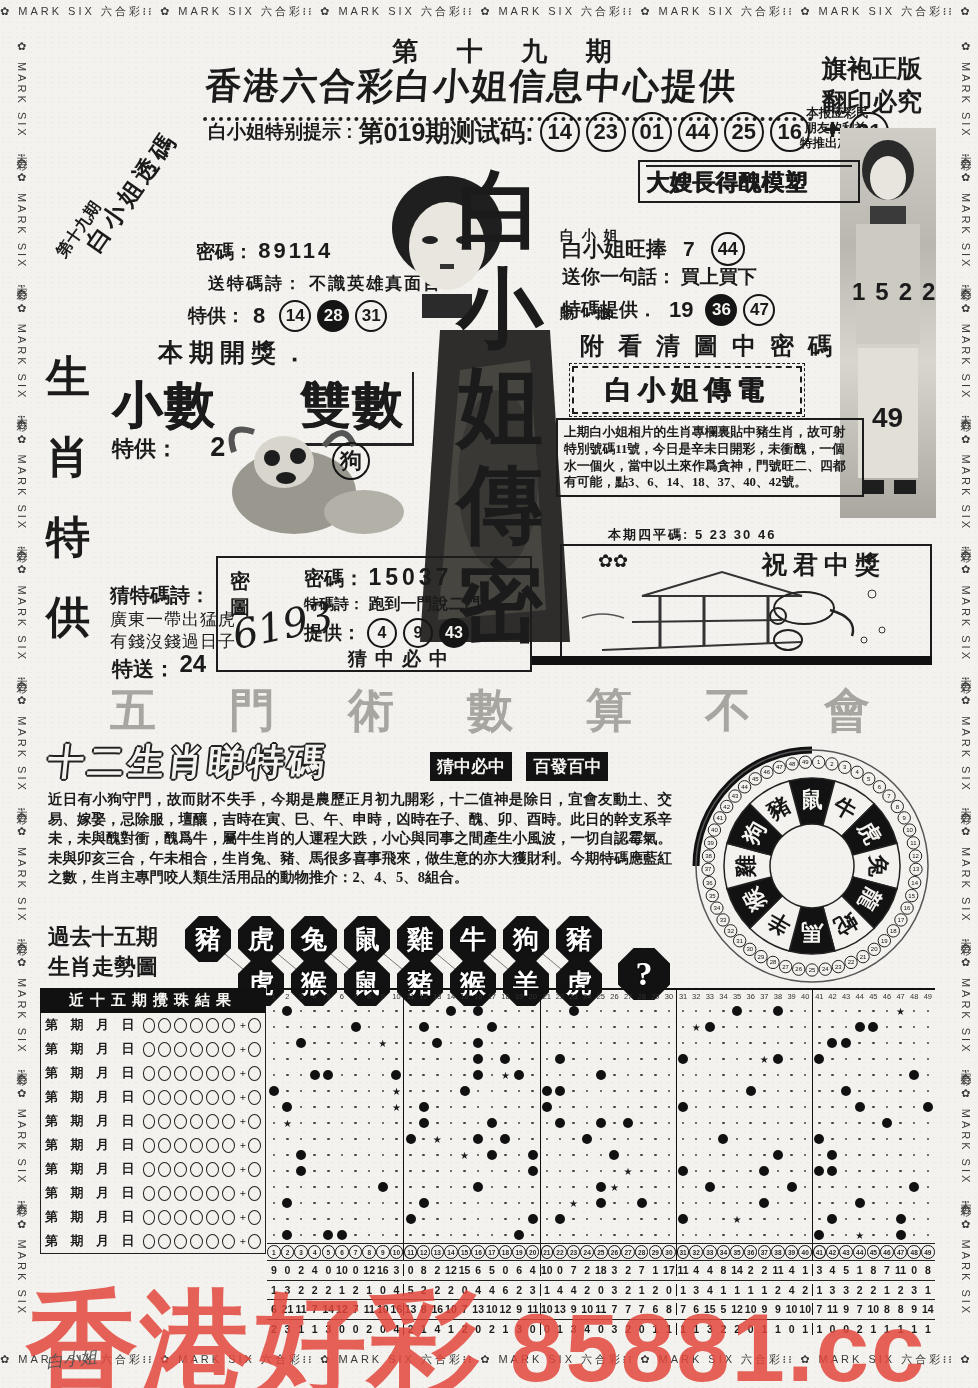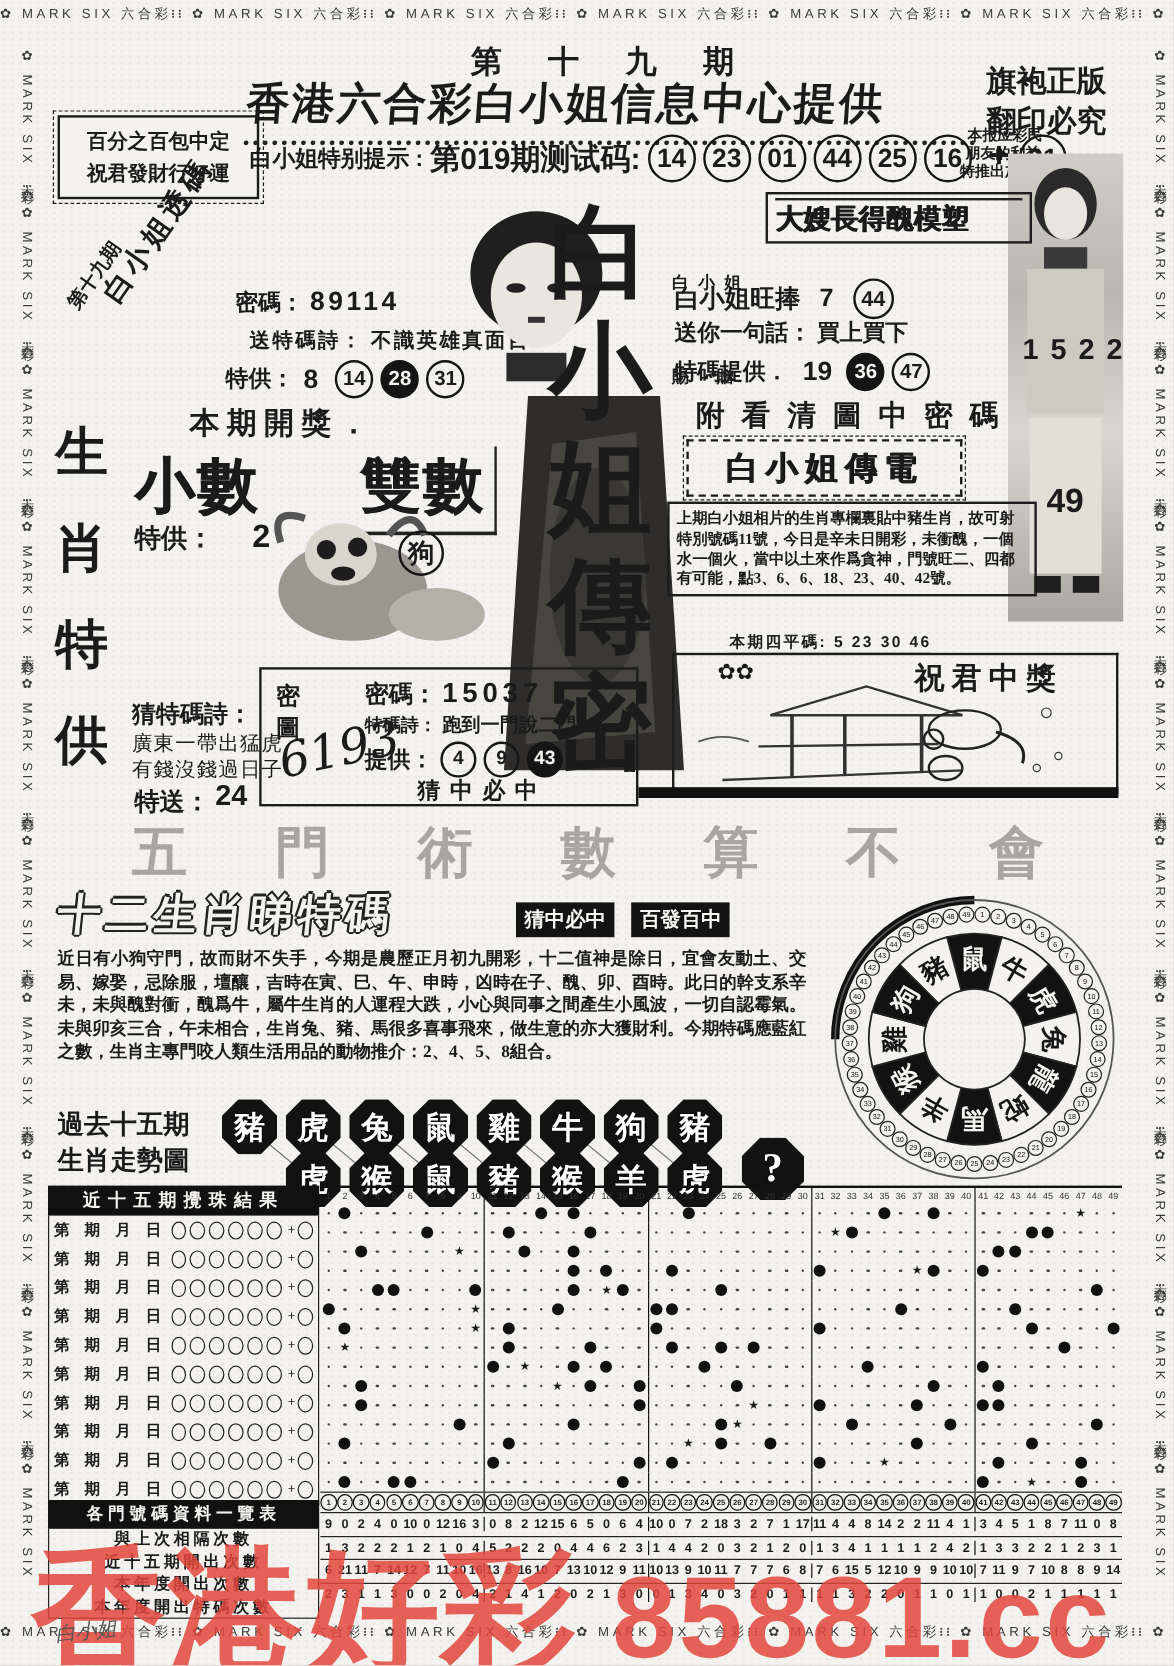--- a/index.html
+++ b/index.html
@@ -31,24 +31,20 @@
 </head>
 <body>
 
 <div id="page">
 
   <div class="abs strip" id="strip-top" style="left:0;top:4;width:978px;top:4px;">✿ MARK SIX 六合彩᎒᎒   ✿ MARK SIX 六合彩᎒᎒   ✿ MARK SIX 六合彩᎒᎒   ✿ MARK SIX 六合彩᎒᎒   ✿ MARK SIX 六合彩᎒᎒   ✿ MARK SIX 六合彩᎒᎒   ✿ MARK SIX 六合彩᎒᎒   ✿ MARK SIX 六合彩᎒᎒   ✿ MARK SIX 六合彩᎒᎒   ✿ MARK SIX 六合彩᎒᎒   ✿ MARK SIX 六合彩᎒᎒   ✿ MARK SIX 六合彩᎒᎒   ✿ MARK SIX 六合彩᎒᎒   ✿ MARK SIX 六合彩᎒᎒   </div>
   <div class="abs strip vstrip" id="strip-left" style="left:4px;top:40px;">✿ MARK SIX 六合彩᎒᎒   ✿ MARK SIX 六合彩᎒᎒   ✿ MARK SIX 六合彩᎒᎒   ✿ MARK SIX 六合彩᎒᎒   ✿ MARK SIX 六合彩᎒᎒   ✿ MARK SIX 六合彩᎒᎒   ✿ MARK SIX 六合彩᎒᎒   ✿ MARK SIX 六合彩᎒᎒   ✿ MARK SIX 六合彩᎒᎒   ✿ MARK SIX 六合彩᎒᎒   ✿ MARK SIX 六合彩᎒᎒   ✿ MARK SIX 六合彩᎒᎒   </div>
   <div class="abs strip vstrip" id="strip-right" style="left:948px;top:40px;">✿ MARK SIX 六合彩᎒᎒   ✿ MARK SIX 六合彩᎒᎒   ✿ MARK SIX 六合彩᎒᎒   ✿ MARK SIX 六合彩᎒᎒   ✿ MARK SIX 六合彩᎒᎒   ✿ MARK SIX 六合彩᎒᎒   ✿ MARK SIX 六合彩᎒᎒   ✿ MARK SIX 六合彩᎒᎒   ✿ MARK SIX 六合彩᎒᎒   ✿ MARK SIX 六合彩᎒᎒   ✿ MARK SIX 六合彩᎒᎒   ✿ MARK SIX 六合彩᎒᎒   </div>
   <div class="abs strip" id="strip-bottom" style="left:0;top:1352px;width:978px;">✿ MARK SIX 六合彩᎒᎒   ✿ MARK SIX 六合彩᎒᎒   ✿ MARK SIX 六合彩᎒᎒   ✿ MARK SIX 六合彩᎒᎒   ✿ MARK SIX 六合彩᎒᎒   ✿ MARK SIX 六合彩᎒᎒   ✿ MARK SIX 六合彩᎒᎒   ✿ MARK SIX 六合彩᎒᎒   ✿ MARK SIX 六合彩᎒᎒   ✿ MARK SIX 六合彩᎒᎒   ✿ MARK SIX 六合彩᎒᎒   ✿ MARK SIX 六合彩᎒᎒   ✿ MARK SIX 六合彩᎒᎒   ✿ MARK SIX 六合彩᎒᎒   </div>
 
-  <div class="abs lbox" style="left:48px;top:96px;width:152px;">
-    <div class="b" style="font-size:17px;">百分之百包中定</div>
-    <div class="b" style="font-size:17px;margin-top:4px;">祝君發財行好運</div>
-  </div>
   <div class="abs b ser" style="left:300px;top:34px;width:420px;text-align:center;font-size:26px;letter-spacing:16px;">第 十 九 期</div>
   <div class="abs b ser" style="left:205px;top:62px;width:610px;font-size:36px;letter-spacing:2px;transform:skewX(-4deg);border-bottom:4px dotted #222;padding-bottom:6px;">香港六合彩白小姐信息中心提供</div>
   <div class="abs b" style="left:822px;top:52px;font-size:25px;line-height:33px;">
     <div>旗袍正版</div>
     <div>翻印必究</div>
   </div>
 
   <div class="abs" style="left:48px;top:112px;font-size:19px;white-space:nowrap;display:flex;align-items:center;">
     <span class="b" style="margin-right:6px;margin-left:160px;">白小姐特别提示 :</span>
     <span class="b" style="font-size:25px;margin-right:6px;">第019期测试码:</span>
@@ -192,21 +188,21 @@
   <div class="abs" style="left:562px;top:294px;display:flex;align-items:center;font-size:19px;">
     <span class="b ser">特碼提供．</span>
     <span class="b" style="font-size:22px;margin:0 12px;">19</span>
     <span id="tema-circles"><span class="circle filled" style="width: 32px; height: 32px; font-size: 17px; margin-right: 6px;">36</span><span class="circle" style="width: 32px; height: 32px; font-size: 17px; margin-right: 6px;">47</span></span>
   </div>
   <div class="abs b ser" style="left:580px;top:330px;font-size:24px;letter-spacing:4px;">附 看 清 圖 中 密 碼</div>
   <div class="abs dash2" style="left:572px;top:366px;width:226px;padding:4px 0;text-align:center;">
     <span class="b" style="font-size:27px;letter-spacing:6px;text-shadow:1px 0 #111;">白小姐傳電</span>
   </div>
   <div class="abs box1" style="left:556px;top:418px;width:292px;padding:4px 6px;">
-    <div class="b ser" style="font-size:12.8px;line-height:16.8px;">上期白小姐相片的生肖專欄裏貼中豬生肖，故可射特別號碼11號，今日是辛未日開彩，未衝醜，一個水一個火，當中以土來作爲貪神，門號旺二、四都有可能，點3、6、6、18、23、40、42號。</div>
+    <div class="b ser" style="font-size:12.8px;line-height:16.8px;">上期白小姐相片的生肖專欄裏貼中豬生肖，故可射特別號碼11號，今日是辛未日開彩，未衝醜，一個水一個火，當中以土來作爲貪神，門號旺二、四都有可能，點3、6、14、18、37、40、42號。</div>
   </div>
   <div class="abs b" style="left:608px;top:526px;font-size:13px;border-bottom:1px solid #444;letter-spacing:2px;">本期四平碼: 5  23  30  46</div>
 
   <div class="abs" style="left:560px;top:544px;width:368px;height:116px;border:2px solid #1c1c1c;border-bottom:none;">
     <span class="abs" style="left:36px;top:4px;font-size:18px;">✿✿</span>
     <span class="abs b ser" style="left:200px;top:2px;font-size:25px;letter-spacing:6px;">祝君中獎</span>
     <svg class="abs" style="left:10px;top:24px;" width="340" height="88">
       <polygon points="70,26 150,2 230,26" fill="none" stroke="#333" stroke-width="2"></polygon>
       <line x1="88" y1="26" x2="88" y2="78" stroke="#333" stroke-width="3"></line>
       <line x1="132" y1="26" x2="132" y2="76" stroke="#333" stroke-width="3"></line>
@@ -487,29 +483,20 @@
           <span style="letter-spacing: 2px; margin-right: 6px; white-space: pre;">第  期  月  日</span>
           <span style="width: 13px; height: 13px; border: 1.4px solid rgb(34, 34, 34); border-radius: 50%; display: inline-block; margin-right: 3px;"></span>
           <span style="width: 13px; height: 13px; border: 1.4px solid rgb(34, 34, 34); border-radius: 50%; display: inline-block; margin-right: 3px;"></span>
           <span style="width: 13px; height: 13px; border: 1.4px solid rgb(34, 34, 34); border-radius: 50%; display: inline-block; margin-right: 3px;"></span>
           <span style="width: 13px; height: 13px; border: 1.4px solid rgb(34, 34, 34); border-radius: 50%; display: inline-block; margin-right: 3px;"></span>
           <span style="width: 13px; height: 13px; border: 1.4px solid rgb(34, 34, 34); border-radius: 50%; display: inline-block; margin-right: 3px;"></span>
           <span style="width: 13px; height: 13px; border: 1.4px solid rgb(34, 34, 34); border-radius: 50%; display: inline-block; margin-right: 3px;"></span>
           <span style="font-size: 11px; margin: 0px 2px;">+</span>
           <span style="width: 13px; height: 13px; border: 1.4px solid rgb(34, 34, 34); border-radius: 50%; display: inline-block;"></span>
         </div>
-      </div>
-  </div>
-  <div class="abs" style="left:40px;top:1250px;width:226px;">
-    <div style="background:#111;color:#f5f4f0;font-weight:bold;font-size:14px;text-align:center;letter-spacing:4px;padding:3px 0;">各門號碼資料一覽表</div>
-    <div id="stats-labels" style="border:1px solid #222;border-top:none;">
-        <div style="height: 18.5px; display: flex; align-items: center; justify-content: center; font-size: 13.5px; font-weight: bold; letter-spacing: 3px; font-family: &quot;Liberation Serif&quot;, serif;">與上次相隔次數</div>
-        <div style="height: 18.5px; display: flex; align-items: center; justify-content: center; font-size: 13.5px; font-weight: bold; letter-spacing: 3px; font-family: &quot;Liberation Serif&quot;, serif;">近十五期開出次數</div>
-        <div style="height: 18.5px; display: flex; align-items: center; justify-content: center; font-size: 13.5px; font-weight: bold; letter-spacing: 3px; font-family: &quot;Liberation Serif&quot;, serif;">本年度開出次數</div>
-        <div style="height: 18.5px; display: flex; align-items: center; justify-content: center; font-size: 13.5px; font-weight: bold; letter-spacing: 3px; font-family: &quot;Liberation Serif&quot;, serif;">本年度開出特碼次數</div>
       </div>
   </div>
 
   <div class="abs" id="chart-area" style="left:267px;top:988px;width:668px;">
     <div id="chart-header" style="display:flex;height:13px;border-top:2px solid #111;">
         <span class="smallcell" style="width: 13.6327px; font-size: 7.5px; color: rgb(51, 51, 51);">1</span>
         <span class="smallcell" style="width: 13.6327px; font-size: 7.5px; color: rgb(51, 51, 51);">2</span>
         <span class="smallcell" style="width: 13.6327px; font-size: 7.5px; color: rgb(51, 51, 51);">3</span>
         <span class="smallcell" style="width: 13.6327px; font-size: 7.5px; color: rgb(51, 51, 51);">4</span>
         <span class="smallcell" style="width: 13.6327px; font-size: 7.5px; color: rgb(51, 51, 51);">5</span>

